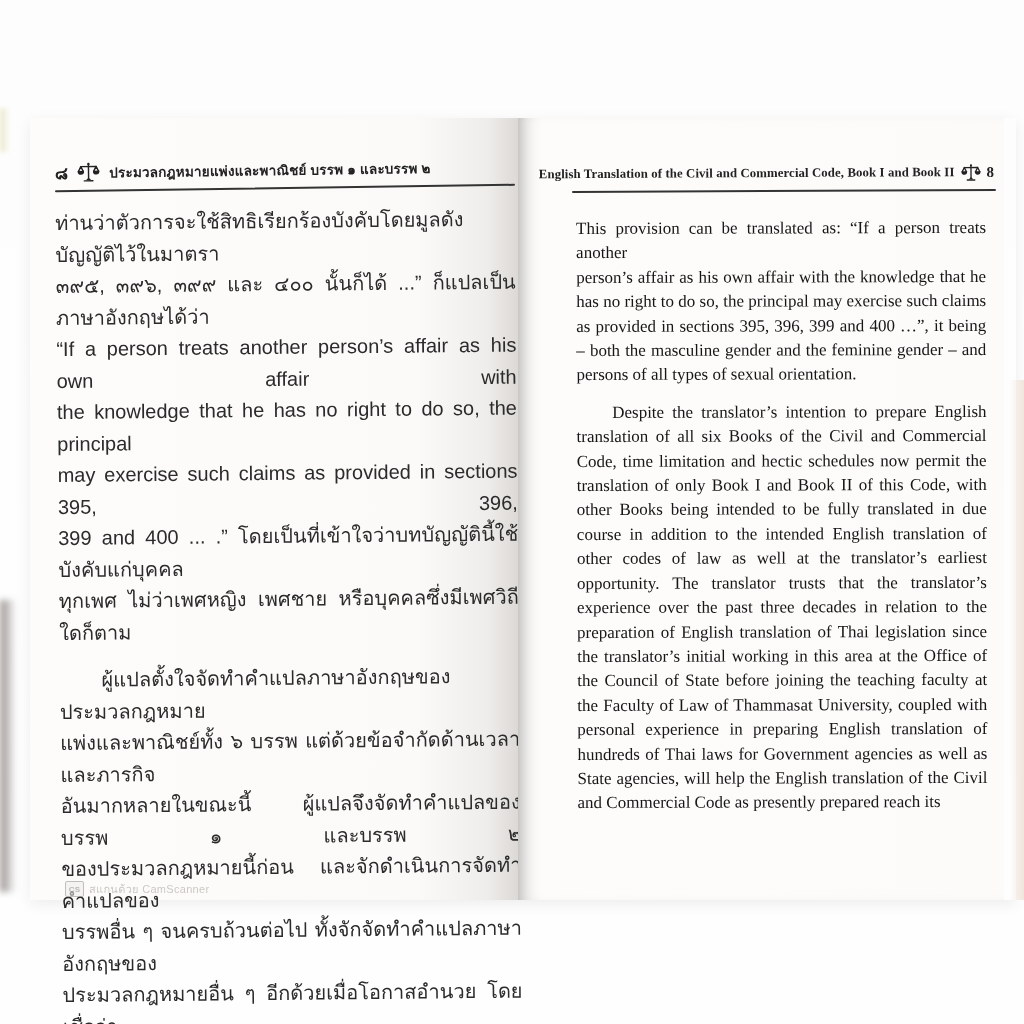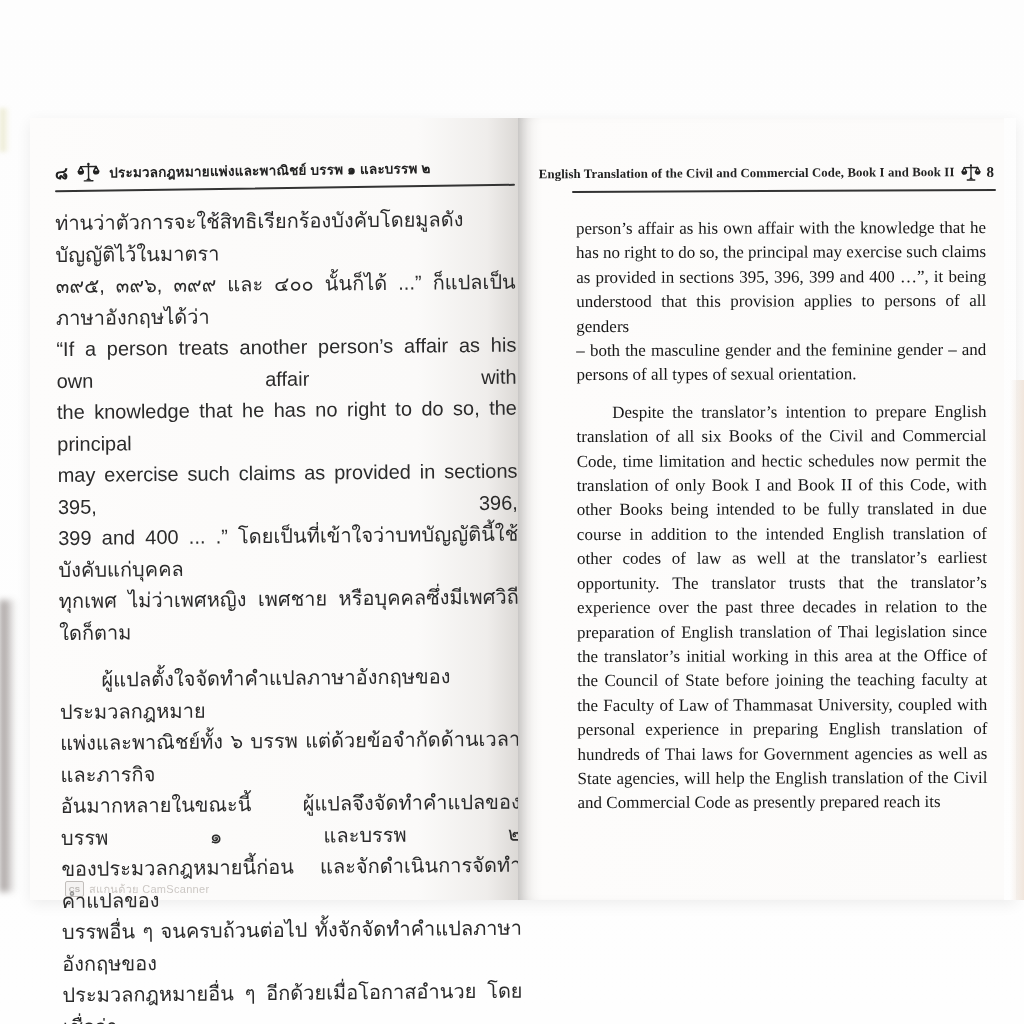--- a/index.html
+++ b/index.html
@@ -150,24 +150,24 @@
             </g>
             <circle cx="12" cy="2.4" r="1.3" fill="#222"></circle>
             <path d="M12 16.5 l-2.6 2.7 h5.2 z" fill="#222"></path>
           </svg>
         </span>
         <span class="pnum">8</span>
       </div>
       <div class="rule rule-right"></div>
       <div class="body-text serif-body">
           <div class="para">
+            <div class="tline">This provision can be translated as: “If a person treats another</div>
             <div class="tline">person’s affair as his own affair with the knowledge that he</div>
             <div class="tline">has no right to do so, the principal may exercise such claims</div>
             <div class="tline">as provided in sections 395, 396, 399 and 400 …”, it being</div>
-            <div class="tline">understood that this provision applies to persons of all genders</div>
             <div class="tline">– both the masculine gender and the feminine gender – and</div>
             <div class="tline last">persons of all types of sexual orientation.</div>
           </div>
           <div class="para indent">
             <div class="tline">Despite the translator’s intention to prepare English</div>
             <div class="tline">translation of all six Books of the Civil and Commercial</div>
             <div class="tline">Code, time limitation and hectic schedules now permit the</div>
             <div class="tline">translation of only Book I and Book II of this Code, with</div>
             <div class="tline">other Books being intended to be fully translated in due</div>
             <div class="tline">course in addition to the intended English translation of</div>

